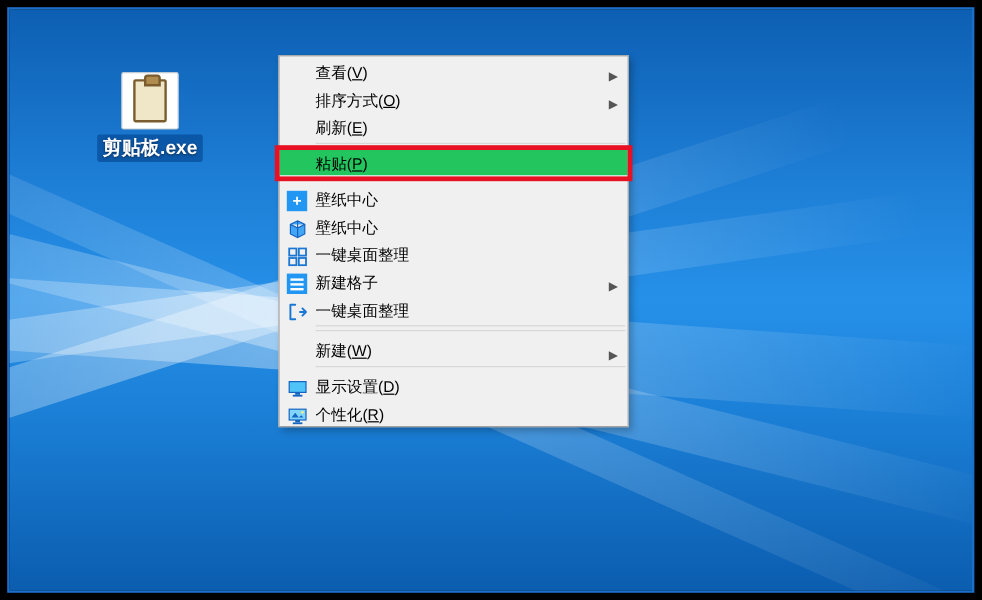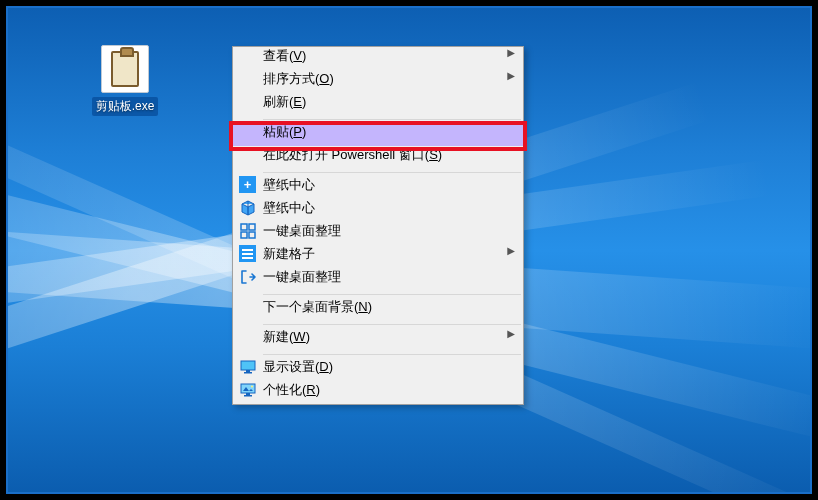--- a/index.html
+++ b/index.html
@@ -35,25 +35,26 @@
   }
   .ray.r1 { width: 1200px; height: 40px; left: -400px; top: 240px; transform: rotate(-18deg); }
   .ray.r2 { width: 1200px; height: 36px; left: -400px; top: 230px; transform: rotate(-8deg); }
   .ray.r3 { width: 1200px; height: 60px; left: -400px; top: 240px; transform: rotate(4deg); }
   .ray.r4 { width: 1200px; height: 40px; left: -400px; top: 250px; transform: rotate(14deg); }
   .ray.r5 { width: 1200px; height: 30px; left: -400px; top: 260px; transform: rotate(24deg); opacity: .7; }
 
   .desktop-icon {
     position: absolute;
     left: 72px;
-    top: 37px;
+    top: 52px;
     width: 90px;
     text-align: center;
     color: #fff;
-    font-size: 12px;
+    font-size: 16px;
+    font-weight: bold;
   }
   .icon-box {
     width: 48px;
     height: 48px;
     margin: 0 auto 4px;
     background: #fff;
     border: 1px solid #bfc9d4;
     border-radius: 2px;
     display: flex;
     align-items: center;
@@ -88,30 +89,30 @@
     position: absolute;
     left: 224px;
     top: 38px;
     width: 292px;
     background: #f0f0f0;
     border: 1px solid #a0a0a0;
     box-shadow: 3px 3px 6px rgba(0,0,0,.25);
   }
   .menu-item {
     display: flex;
-    align-items: flex-start;
+    align-items: flex-end;
     height: 23px;
     padding: 0 8px 0 30px;
     position: relative;
     color: #000;
     cursor: default;
     gap: 16px;
   }
   .menu-item.hovered {
-    background: #c4b5fd;
+    background: #22c55e;
   }
   .menu-item .arrow {
     margin-left: auto;
     font-size: 10px;
     color: #555;
   }
   .menu-sep {
     height: 1px;
     margin: 3px 2px 3px 30px;
     background: #d7d7d7;
@@ -179,23 +180,20 @@
     </div>
     <div class="menu-item">
       <span>刷新(<u>E</u>)</span>
     </div>
 
     <div class="menu-sep"></div>
 
     <div class="menu-item hovered">
       <span>粘贴(<u>P</u>)</span>
     </div>
-    <div class="menu-item">
-      <span>在此处打开 Powershell 窗口(<u>S</u>)</span>
-    </div>
 
     <div class="menu-sep"></div>
 
     <div class="menu-item">
       <span class="menu-icon mi-plus">+</span>
       <span>壁纸中心</span>
     </div>
     <div class="menu-item">
       <span class="menu-icon mi-cube">
         <svg width="16" height="16" viewBox="0 0 16 16">
@@ -224,23 +222,20 @@
       <span class="menu-icon mi-exit">
         <svg width="16" height="16" viewBox="0 0 16 16">
             <path d="M6 2 H2 V14 H6 M10 8 H15 M12 5 L15 8 L12 11" fill="none" stroke="#1976d2" stroke-width="1.6" stroke-linecap="round" stroke-linejoin="round"></path>
           </svg>
       </span>
       <span>一键桌面整理</span>
     </div>
 
     <div class="menu-sep"></div>
 
-    <div class="menu-item">
-      <span>下一个桌面背景(<u>N</u>)</span>
-    </div>
 
     <div class="menu-sep"></div>
 
     <div class="menu-item">
       <span>新建(<u>W</u>)</span>
       <span class="arrow">▶</span>
     </div>
 
     <div class="menu-sep"></div>
 

